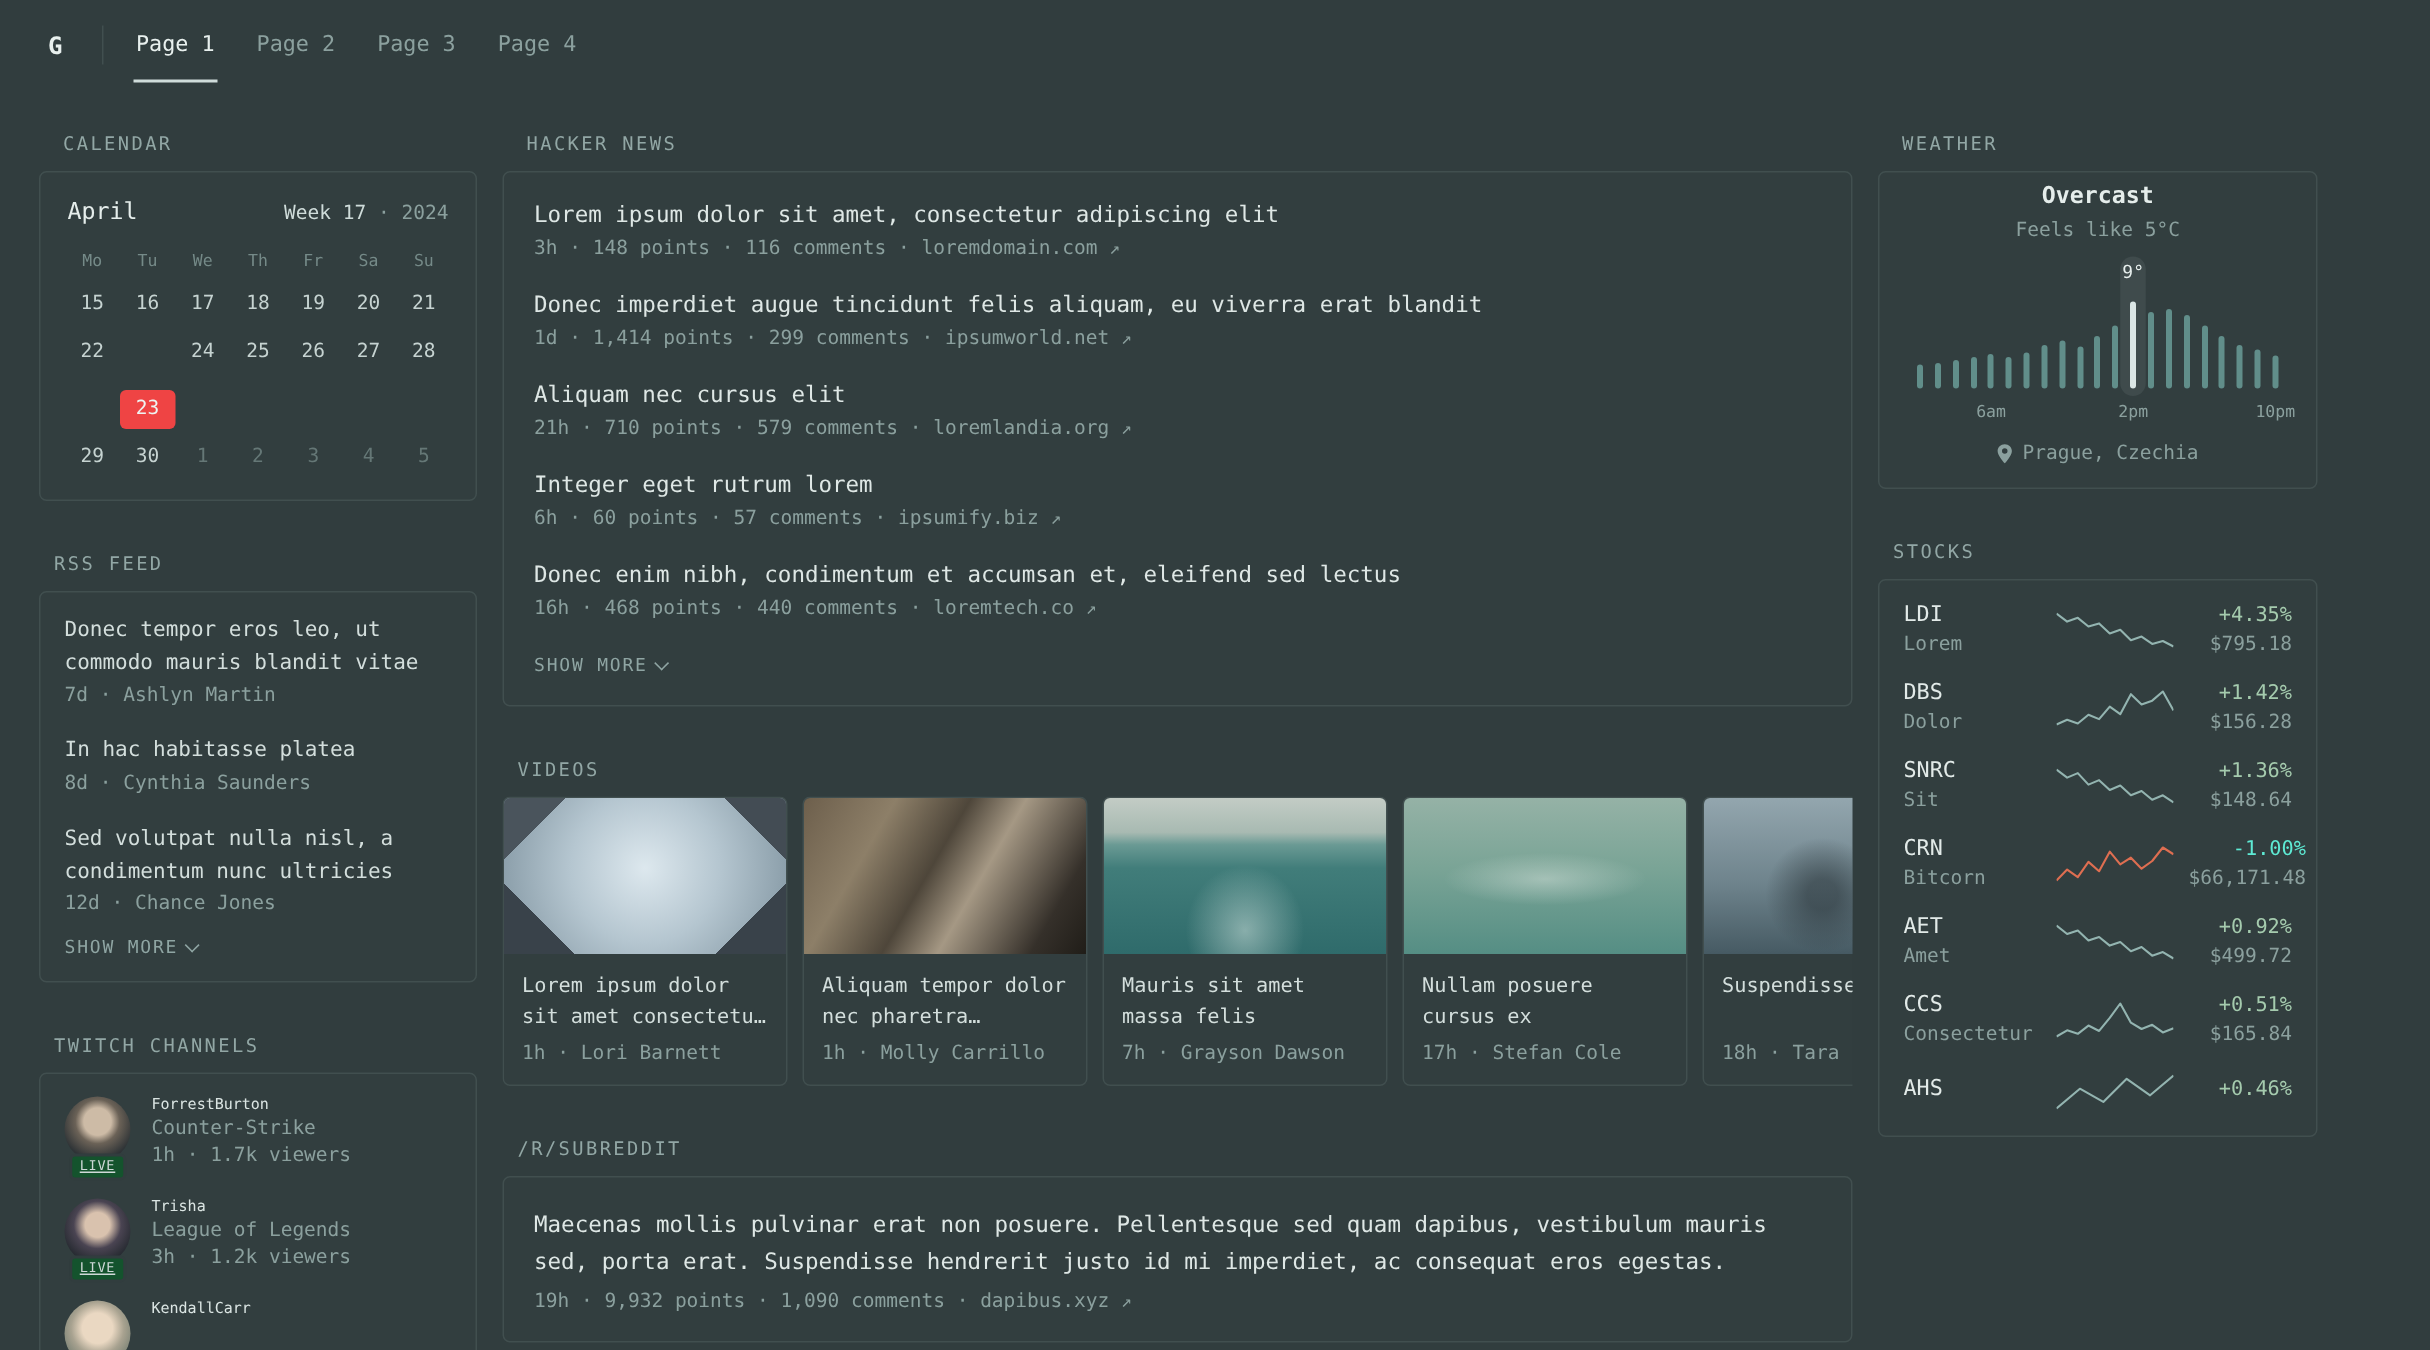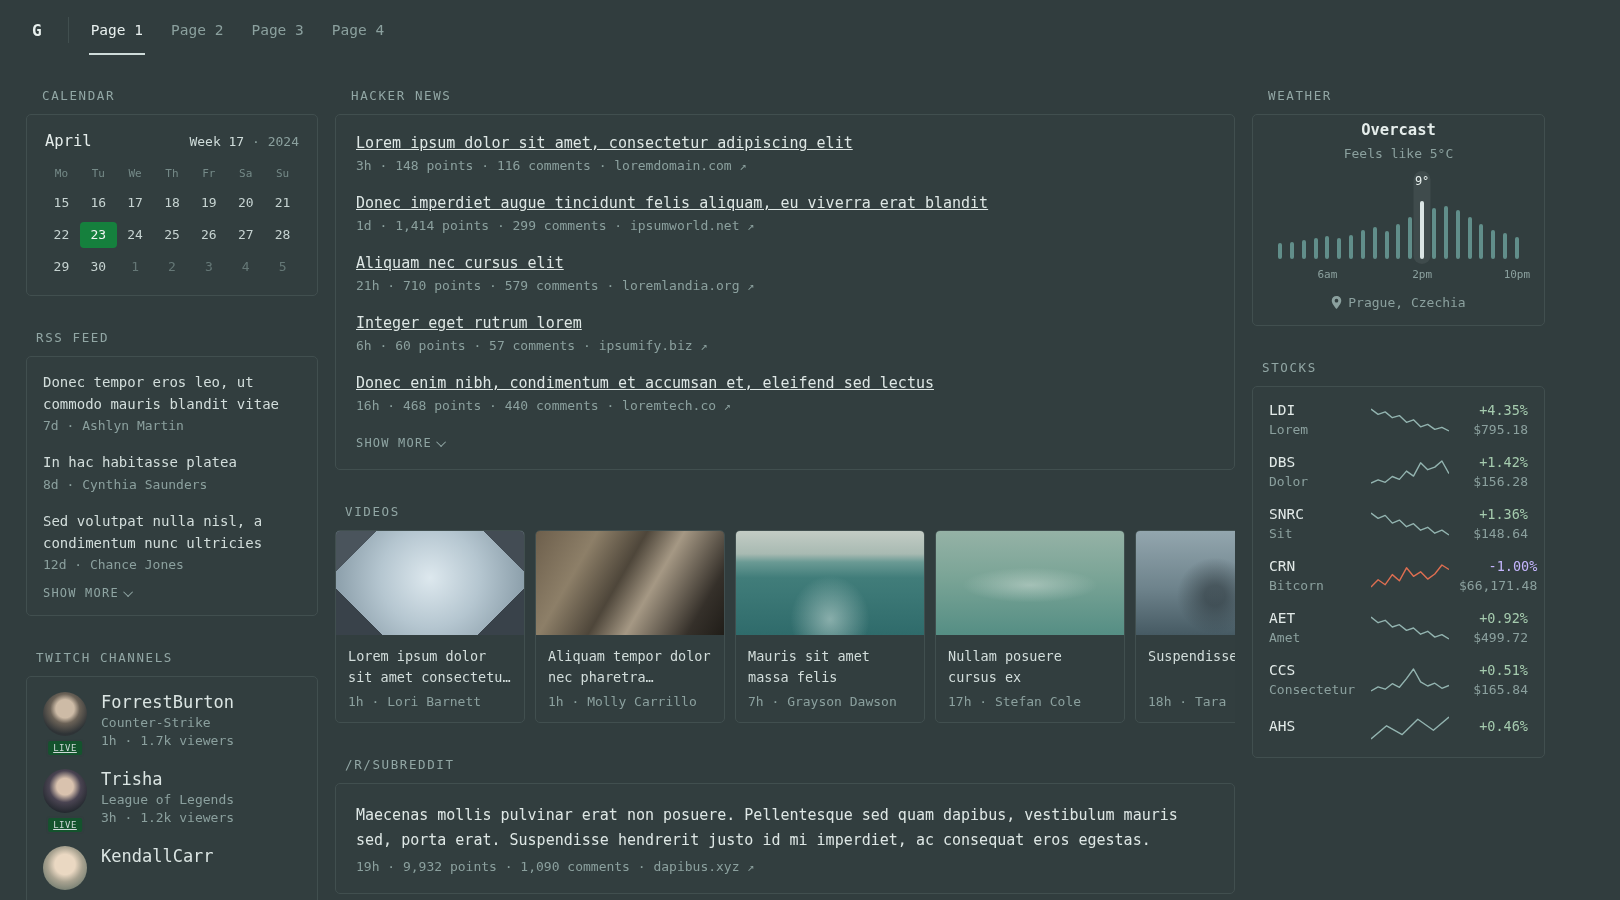--- a/index.html
+++ b/index.html
@@ -26,43 +26,43 @@
   .meta { color: #8ba09e; font-size: 13px; }
   a { text-decoration: none; color: inherit; }
   
   .cal-head { display: flex; justify-content: space-between; align-items: baseline; margin: 2px 2px 14px; }
   .cal-month { font-size: 15.5px; color: #e5edeb; }
   .cal-week { font-size: 13px; color: #cfdcda; }
   .cal-week .muted { color: #8ba09e; }
   .cal-grid { display: grid; grid-template-columns: repeat(7, 1fr); row-gap: 6px; text-align: center; }
   .cal-wd { font-size: 11px; color: #758a88; line-height: 20px; }
   .cal-day { font-size: 13px; color: #c6d3d1; line-height: 26px; height: 26px; border-radius: 4px; }
-  .cal-day.selected { background: #15803d; color: #eef4f2; }
+  .cal-day.selected { background: #ef4444; color: #eef4f2; margin-top: 38px; }
   .cal-day.muted { color: #768b89; opacity: 0.75; }
   
   .rss-item { margin-bottom: 19px; }
   .rss-item:last-of-type { margin-bottom: 12px; }
   .rss-title { font-size: 14px; line-height: 1.55; color: #d3dedc; cursor: pointer; }
   .rss-item .meta { margin-top: 3px; }
   .show-more { display: inline-flex; align-items: center; gap: 7px; font-size: 12px; letter-spacing: 1.2px; color: #8fa5a3; cursor: pointer; margin-top: 2px; }
   .chev { width: 7px; height: 7px; border-left: 1.5px solid currentColor; border-bottom: 1.5px solid currentColor; transform: rotate(-45deg) translateY(-2px); display: inline-block; }
   
   .tw-row { display: flex; gap: 14px; margin-bottom: 18px; cursor: pointer; }
   .tw-avatar-wrap { position: relative; width: 44px; flex: none; }
   .tw-avatar { width: 44px; height: 44px; border-radius: 50%; }
   .a1 { background: radial-gradient(circle at 50% 38%, #cdbba6 0 26%, #6b6257 42%, #2e3336 72%); }
   .a2 { background: radial-gradient(circle at 50% 40%, #d9c2ae 0 24%, #4a4452 46%, #23282e 76%); }
   .a3 { background: radial-gradient(circle at 50% 42%, #ead8c2 0 30%, #a8a290 52%, #6f7a6e 82%); }
   .live-badge { position: absolute; bottom: -6px; left: 50%; transform: translateX(-50%); background: #14532d; color: #cfd9d8; font-size: 9px; letter-spacing: 0.5px; padding: 2px 5px; border-radius: 4px; border: 2px solid #313d3e; text-decoration: underline; }
   .live-badge:empty { display: none; }
-  .tw-name { font-size: 17px; color: #dbe5e3; }
+  .tw-name { font-size: 10px; color: #dbe5e3; }
   .tw-info > div { margin-bottom: 3px; }
   
   .hn-item { margin-bottom: 21px; }
-  .hn-title { font-size: 15px; color: #dee7e5; cursor: pointer; display: block; text-decoration: underline; }
+  .hn-title { font-size: 15px; color: #dee7e5; cursor: pointer; display: block; }
   .hn-item .meta, .sub-meta { margin-top: 6px; }
   .meta a { cursor: pointer; }
   .ext { font-size: 12px; }
   .sub-title { font-size: 15px; line-height: 1.65; color: #dee7e5; cursor: pointer; display: block; }
   
   .video-strip { display: flex; gap: 10px; overflow: hidden; }
   .video-card { width: 190px; flex: none; border: 1px solid #414f4f; border-radius: 5px; overflow: hidden; cursor: pointer; background: #323e3f; }
   .thumb { height: 104px; width: 100%; }
   .t1 { background:
     linear-gradient(135deg, #4a545c 0 14%, rgba(0,0,0,0) 14%),
@@ -457,21 +457,21 @@
         </div>
         <div class="stock-row">
           <div class="s-left">
               <div class="s-ticker">CRN</div>
               <div class="meta">Bitcorn</div>
             </div>
           <div class="s-spark"><svg width="78" height="28" viewBox="0 0 78 28">
                 <polyline fill="none" stroke="#de6e51" stroke-width="1.4" stroke-linejoin="round" points="0.0,25.0 7.1,17.7 14.2,22.7 21.3,12.6 28.4,18.8 35.5,5.8 42.5,14.3 49.6,9.8 56.7,17.1 63.8,12.0 70.9,3.0 78.0,7.5"></polyline>
               </svg></div>
           <div class="s-right">
-              <div class="s-change" style="color: #c4b5fd;">-1.00%</div>
+              <div class="s-change" style="color: #5eead4;">-1.00%</div>
               <div class="meta">$66,171.48</div>
             </div>
         </div>
         <div class="stock-row">
           <div class="s-left">
               <div class="s-ticker">AET</div>
               <div class="meta">Amet</div>
             </div>
           <div class="s-spark"><svg width="78" height="28" viewBox="0 0 78 28">
                 <polyline fill="none" stroke="#93b4b0" stroke-width="1.4" stroke-linejoin="round" points="0.0,3.0 7.1,8.7 14.2,6.3 21.3,13.0 28.4,10.7 35.5,16.4 42.5,14.0 49.6,20.2 56.7,17.3 63.8,23.1 70.9,20.7 78.0,25.0"></polyline>

